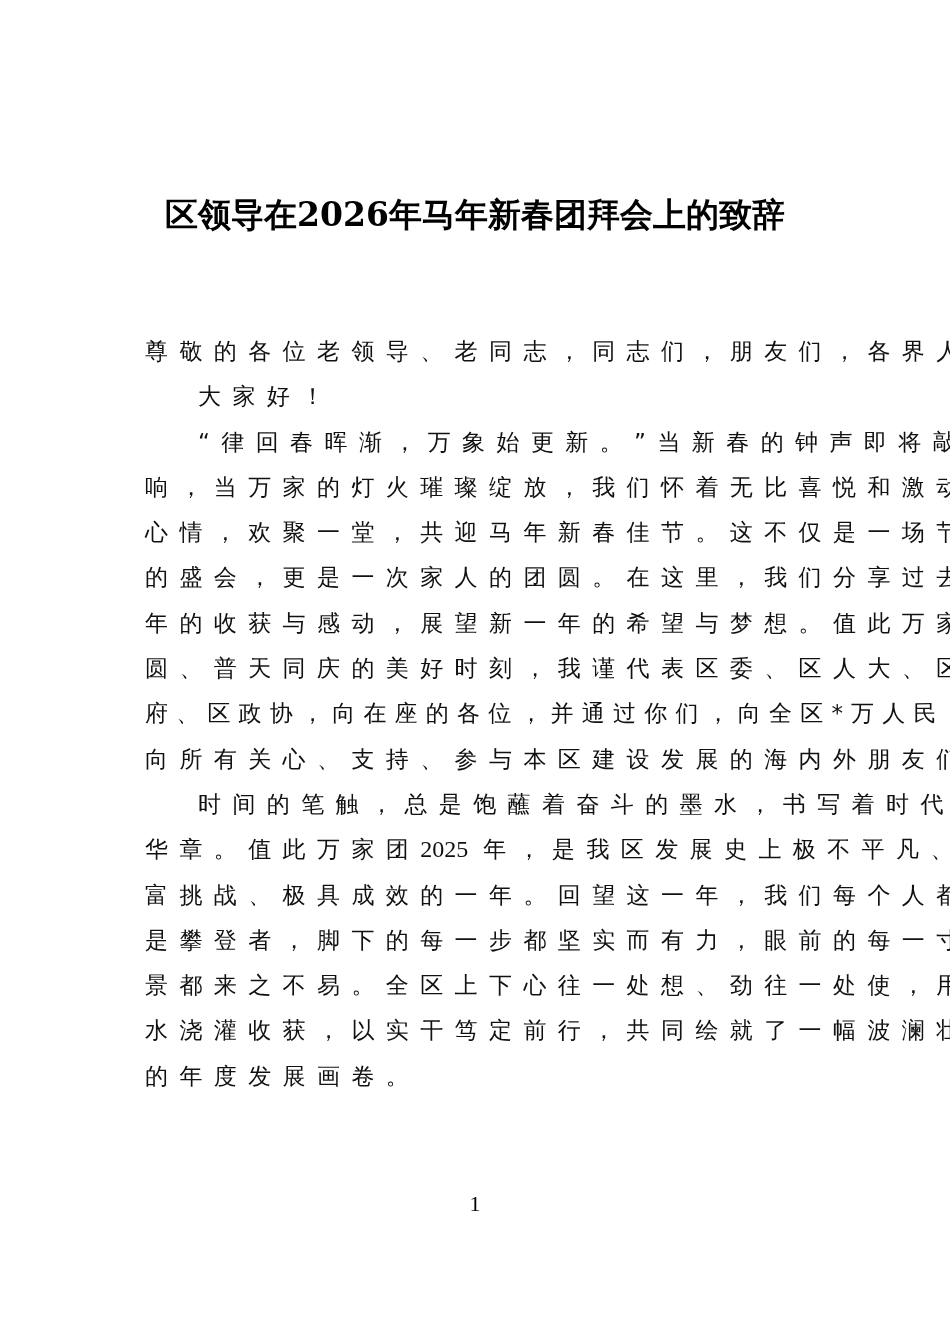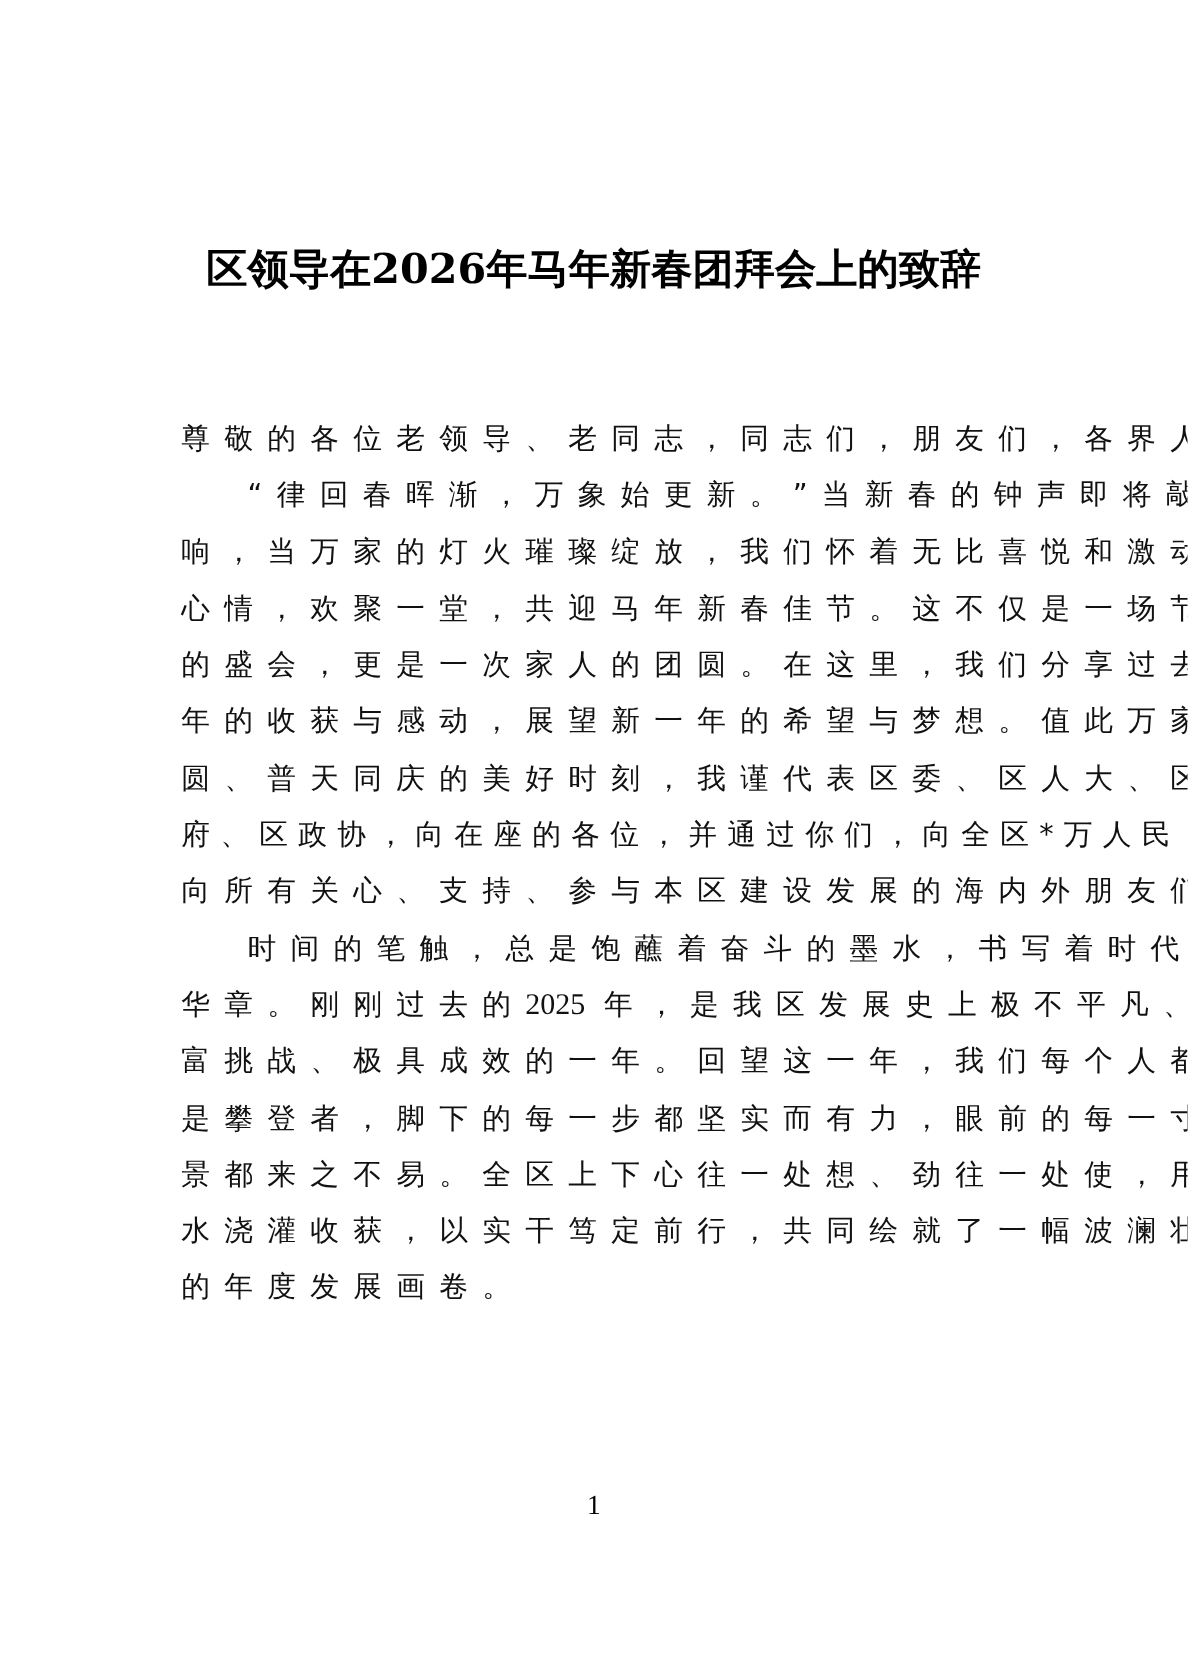--- a/index.html
+++ b/index.html
@@ -79,32 +79,33 @@
 <body>
 
 <div class="page">
 
   <div class="title">区领导在2026年马年新春团拜会上的致辞</div>
 
   <div class="body">
 
     <span class="line">尊敬的各位老领导、老同志，同志们，朋友们，各界人士</span>
 
+    <span class="line indent">大家好！</span>
 
     <span class="line indent">“律回春晖渐，万象始更新。”当新春的钟声即将敲</span>
     <span class="line">响，当万家的灯火璀璨绽放，我们怀着无比喜悦和激动的</span>
     <span class="line">心情，欢聚一堂，共迎马年新春佳节。这不仅是一场节日</span>
     <span class="line">的盛会，更是一次家人的团圆。在这里，我们分享过去一</span>
     <span class="line">年的收获与感动，展望新一年的希望与梦想。值此万家团</span>
     <span class="line">圆、普天同庆的美好时刻，我谨代表区委、区人大、区政</span>
     <span class="line tight">府、区政协，向在座的各位，并通过你们，向全区*万人民，</span>
     <span class="line">向所有关心、支持、参与本区建设发展的海内外朋友们，</span>
 
     <span class="line indent">时间的笔触，总是饱蘸着奋斗的墨水，书写着时代的</span>
-    <span class="line"><span>华章。刚刚过去的</span><span class="num">2025</span><span>年，</span><span>是我区发展史上极不平凡、极</span></span>
+    <span class="line"><span>华章。值此万家团</span><span class="num">2025</span><span>年，</span><span>是我区发展史上极不平凡、极</span></span>
     <span class="line">富挑战、极具成效的一年。回望这一年，我们每个人都像</span>
     <span class="line">是攀登者，脚下的每一步都坚实而有力，眼前的每一寸风</span>
     <span class="line">景都来之不易。全区上下心往一处想、劲往一处使，用汗</span>
     <span class="line">水浇灌收获，以实干笃定前行，共同绘就了一幅波澜壮阔</span>
     <span class="line">的年度发展画卷。</span>
 
   </div>
 
   <div class="page-number">1</div>
 

